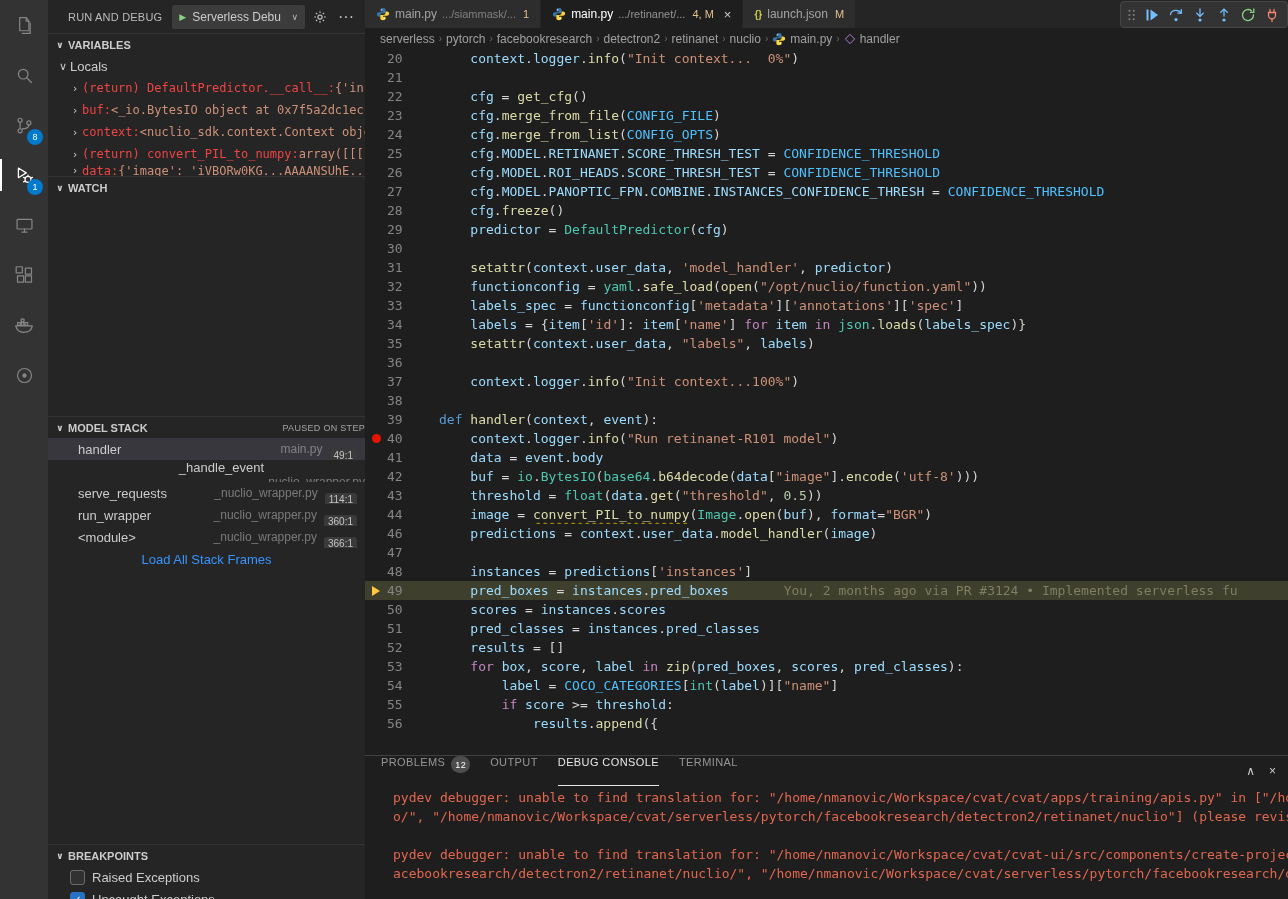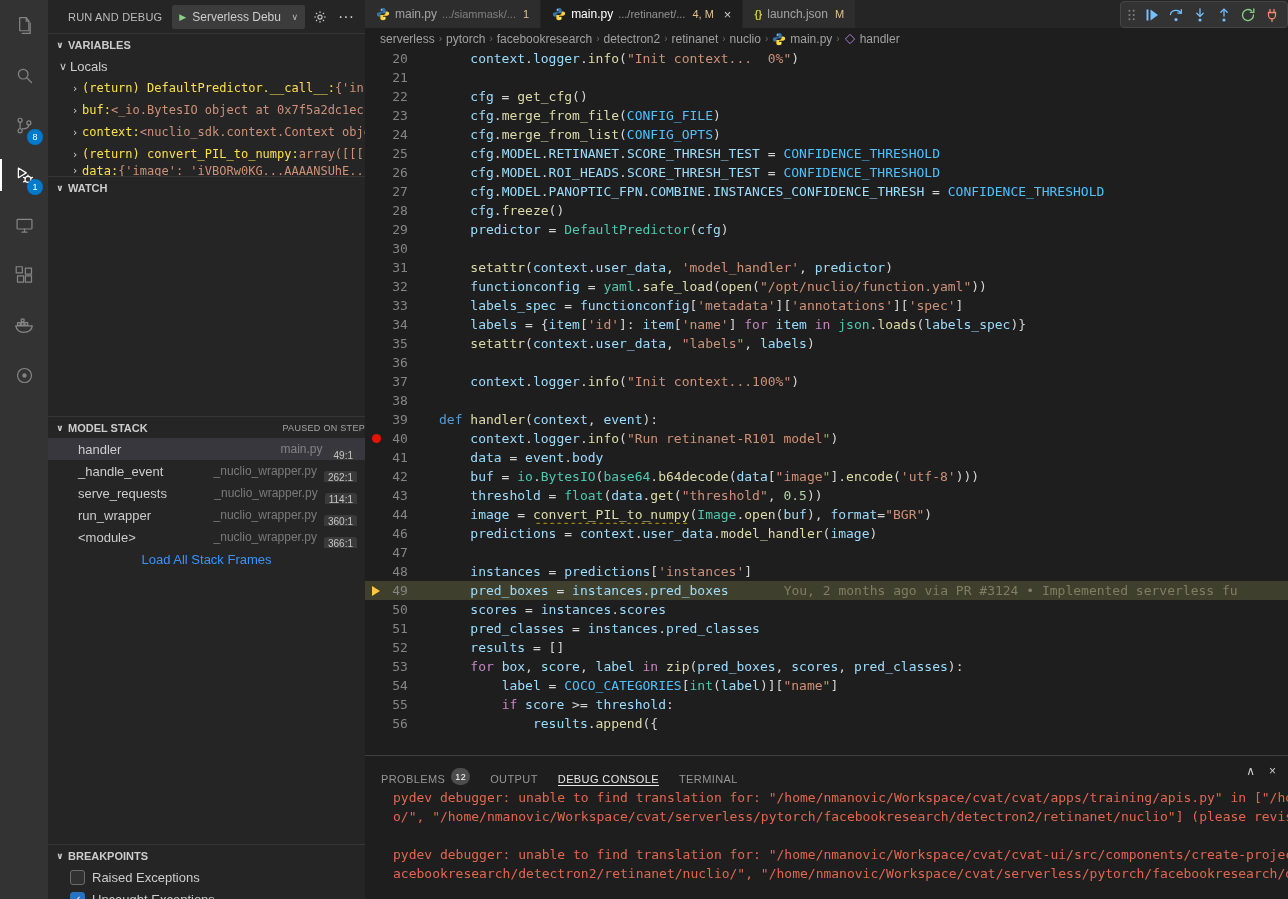--- a/index.html
+++ b/index.html
@@ -27,21 +27,21 @@
   .sb-iconbtn{width:22px;height:22px;display:flex;align-items:center;justify-content:center;color:#cccccc;margin-left:4px;flex:0 0 auto;cursor:pointer}
 
   .section-header{position:absolute;left:0;right:0;height:22px;display:flex;align-items:center;font-size:11px;font-weight:bold;
                   color:#cccccc;padding-left:4px;box-sizing:border-box;background:#252526;border-top:1px solid rgba(128,128,128,.18);cursor:pointer}
   .tw{width:16px;text-align:center;font-size:9px;color:#cccccc;flex:0 0 auto}
   .sh-right{margin-left:auto;margin-right:0;font-weight:normal;font-size:9px;color:rgba(204,204,204,.75);letter-spacing:.3px}
 
   .tree-row{position:absolute;left:0;right:0;height:22px;display:flex;align-items:center;white-space:nowrap;overflow:hidden;
             font-size:12px;box-sizing:border-box;cursor:pointer}
   .twisty{width:14px;flex:0 0 auto;text-align:center;color:#cccccc;font-size:11px}
-  .var-name{color:#fde047}
+  .var-name{color:#ef4444}
   .var-val{color:#ce9178}
   .scope-lbl{font-size:13px;color:#cccccc}
 
   .frame-row{position:absolute;left:0;right:0;height:22px;display:flex;align-items:center;padding-left:30px;box-sizing:border-box;
              font-size:13px;white-space:nowrap;overflow:hidden;cursor:pointer}
   .frame-row.selected{background:#37373d}
   .frame-fn{color:#cccccc}
   .frame-file{margin-left:auto;font-size:12px;color:rgba(204,204,204,.5)}
   .frame-pos{margin:12px 8px 0 7px;font-size:10px;background:#3a3a3a;padding:1px 4px;border-radius:3px;color:#c5c5c5;flex:0 0 auto}
   .link{color:#3794ff;font-size:13px;cursor:pointer}
@@ -71,34 +71,34 @@
   .breadcrumbs{position:absolute;top:28px;left:0;right:0;height:21px;display:flex;align-items:center;padding-left:15px;
                font-size:12px;color:#a0a0a0;background:#1e1e1e}
   .crumb{display:flex;align-items:center;gap:4px;cursor:pointer}
   .crumb-sep{color:#6a6a6a;font-size:10px;padding:0 4px}
 
   .editor{position:absolute;top:49px;left:0;right:0;height:706px;overflow:hidden;
           font-family:"DejaVu Sans Mono","Liberation Mono",monospace;font-size:13px;line-height:19px}
   .code-line{display:flex;height:19px;align-items:center}
   .code-line.current{background:rgba(255,255,135,.15)}
   .glyph{width:22px;flex:0 0 auto;display:flex;align-items:center;justify-content:center}
-  .lnum{width:26px;flex:0 0 auto;text-align:center;color:#858585}
+  .lnum{width:26px;flex:0 0 auto;text-align:left;color:#858585}
   .lgap{width:26px;flex:0 0 auto}
   .lcode{white-space:pre;flex:1 1 auto;overflow:hidden}
   .bp-dot{width:9px;height:9px;border-radius:50%;background:#e51400}
   .cur-arrow{width:0;height:0;border-left:8px solid #ffc83d;border-top:5px solid transparent;border-bottom:5px solid transparent}
   .blame{color:rgba(160,160,125,.65);padding-left:55px}
   .sg-t{color:#d4d4d4}.sg-k{color:#c586c0}.sg-d{color:#569cd6}.sg-f{color:#dcdcaa}.sg-v{color:#9cdcfe}
   .sg-s{color:#ce9178}.sg-n{color:#b5cea8}.sg-c{color:#4fc1ff}.sg-m{color:#4ec9b0}
   .sg-w{color:#dcdcaa;text-decoration:underline wavy rgba(204,167,0,.8);text-underline-offset:3px}
 
   
   .panel{position:absolute;left:0;right:0;top:755px;bottom:0;background:#1e1e1e;border-top:1px solid rgba(128,128,128,.35)}
   .panel-tabs{height:30px;display:flex;align-items:center;padding-left:16px;gap:20px}
-  .ptab{font-size:11px;letter-spacing:.4px;color:#969696;height:100%;display:flex;align-items:flex-end;gap:6px;
+  .ptab{font-size:11px;letter-spacing:.4px;color:#969696;height:100%;display:flex;align-items:flex-start;gap:6px;
         box-sizing:border-box;border-bottom:1px solid transparent;cursor:pointer}
   .ptab.active{color:#e7e7e7;border-bottom-color:#e7e7e7}
   .pbadge{background:#4d4d4d;color:#fff;font-size:9px;min-width:17px;height:17px;border-radius:9px;display:flex;
           align-items:center;justify-content:center;padding:0 4px;box-sizing:border-box}
   .panel-actions{margin-left:auto;margin-right:12px;display:flex;gap:14px;color:#cccccc;font-size:12px}
   .panel-actions span{cursor:pointer}
   .console{position:absolute;top:32px;left:28px;right:0;bottom:0;font-family:"DejaVu Sans Mono","Liberation Mono",monospace;
            font-size:13px;line-height:19px;color:#e2674f;white-space:nowrap;overflow:hidden}
   .console-line{height:19px}
 </style>
@@ -248,21 +248,21 @@
       <span class="tw">∨</span>
       <span>MODEL STACK</span>
       <span class="sh-right">PAUSED ON STEP</span>
     </div>
     <div id="stack-rows">
         <div class="frame-row selected" style="top: 438px;">
           <span class="frame-fn">handler</span>
           <span class="frame-file">main.py</span>
           <span class="frame-pos">49:1</span>
         </div>
-        <div class="frame-row" style="top: 460px;">
+        <div class="frame-row" style="top: 460px; flex-direction: column;">
           <span class="frame-fn">_handle_event</span>
           <span class="frame-file">_nuclio_wrapper.py</span>
           <span class="frame-pos">262:1</span>
         </div>
         <div class="frame-row" style="top: 482px;">
           <span class="frame-fn">serve_requests</span>
           <span class="frame-file">_nuclio_wrapper.py</span>
           <span class="frame-pos">114:1</span>
         </div>
         <div class="frame-row" style="top: 504px;">

